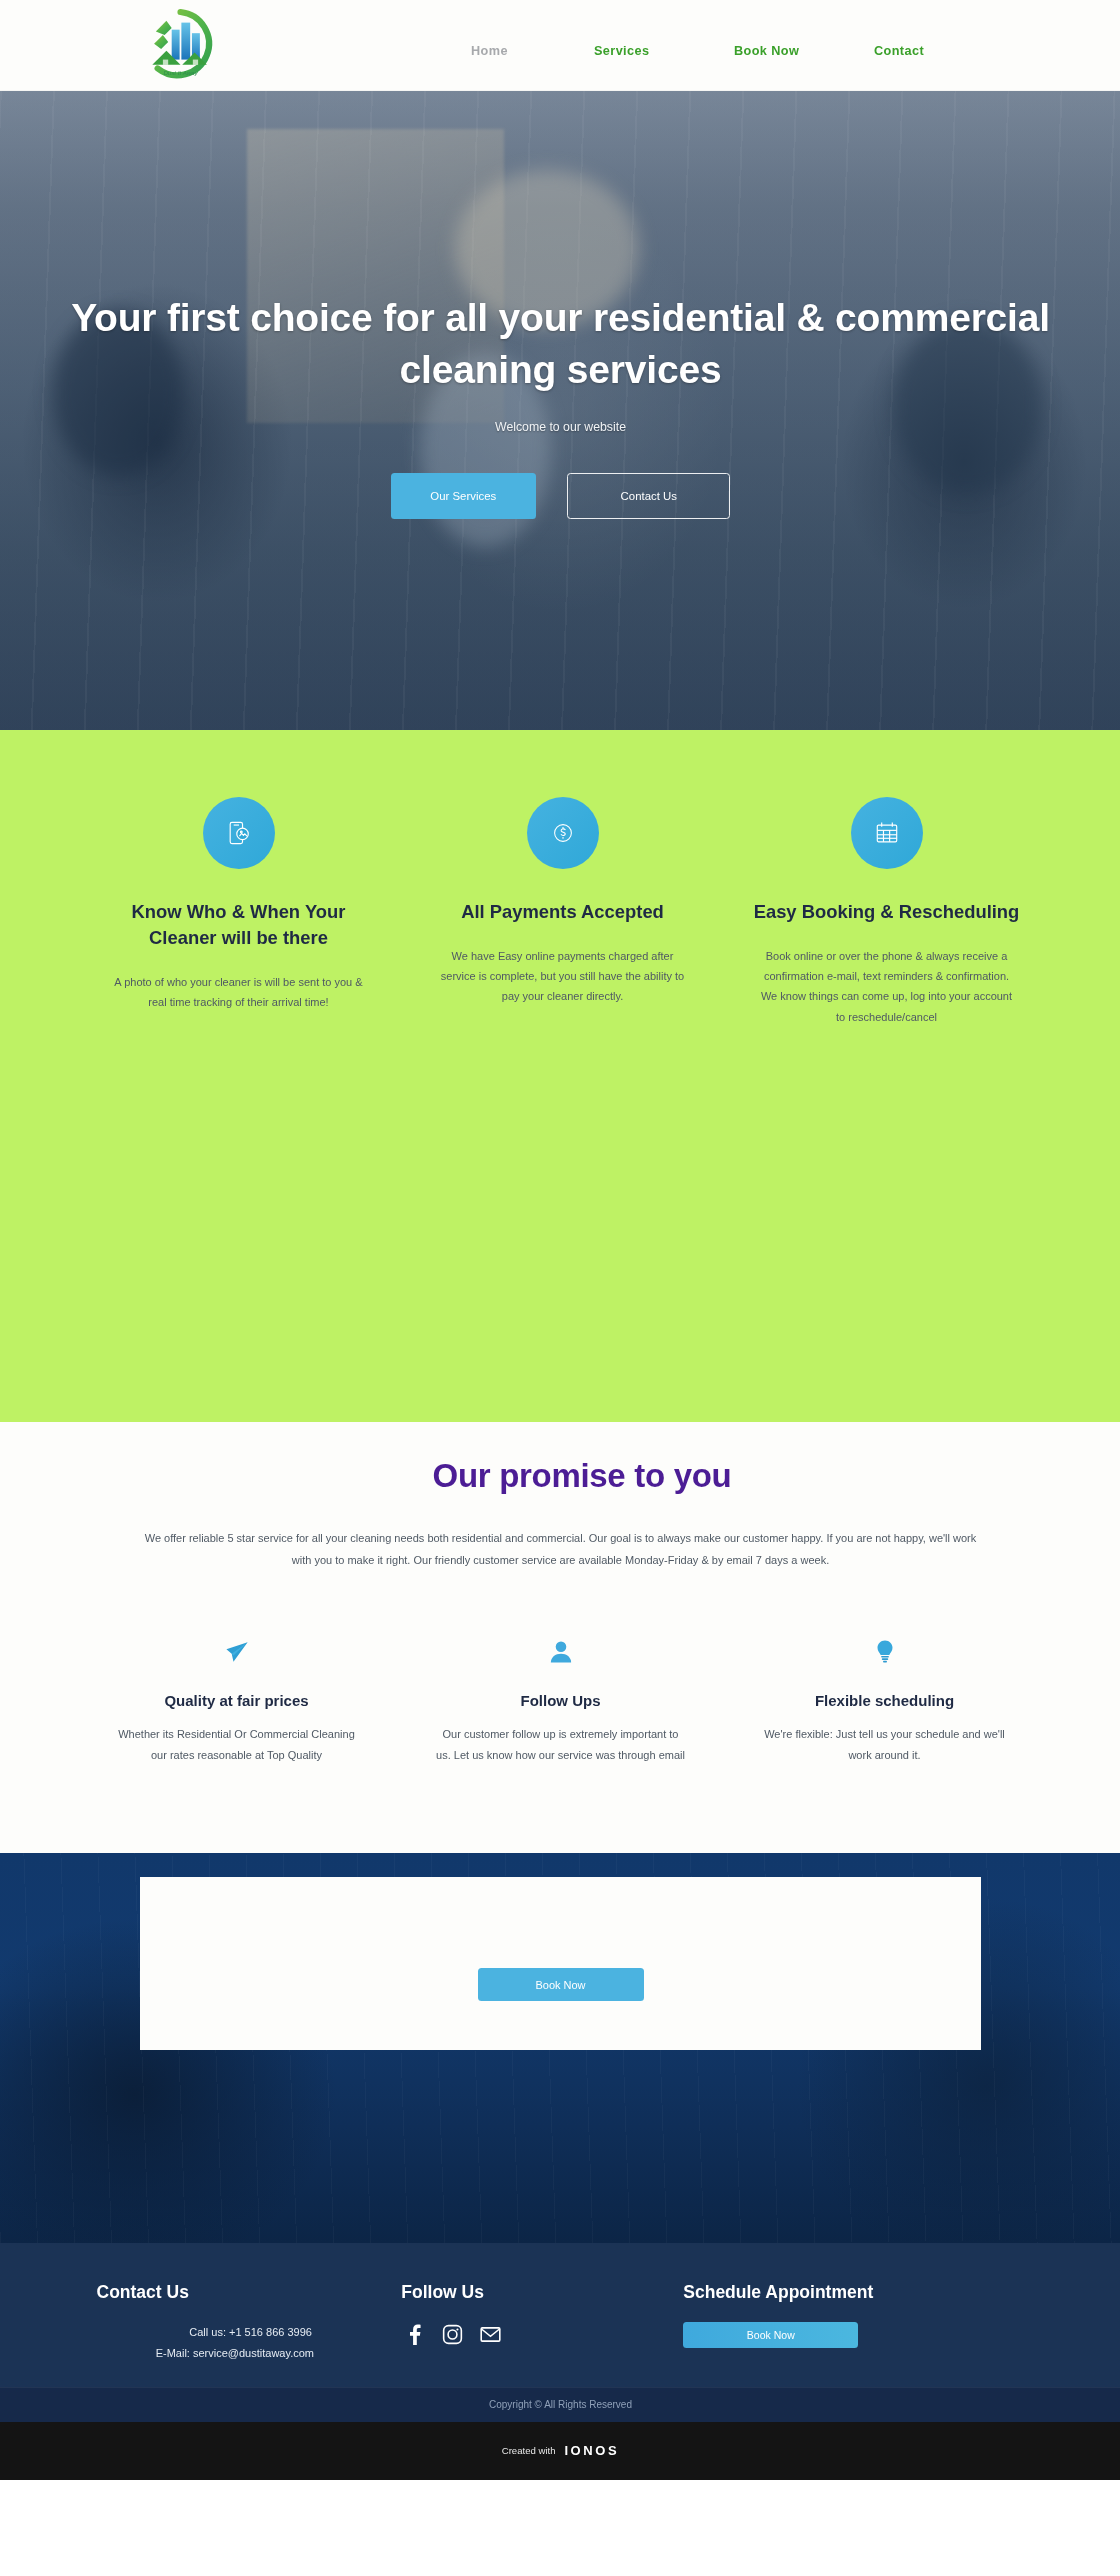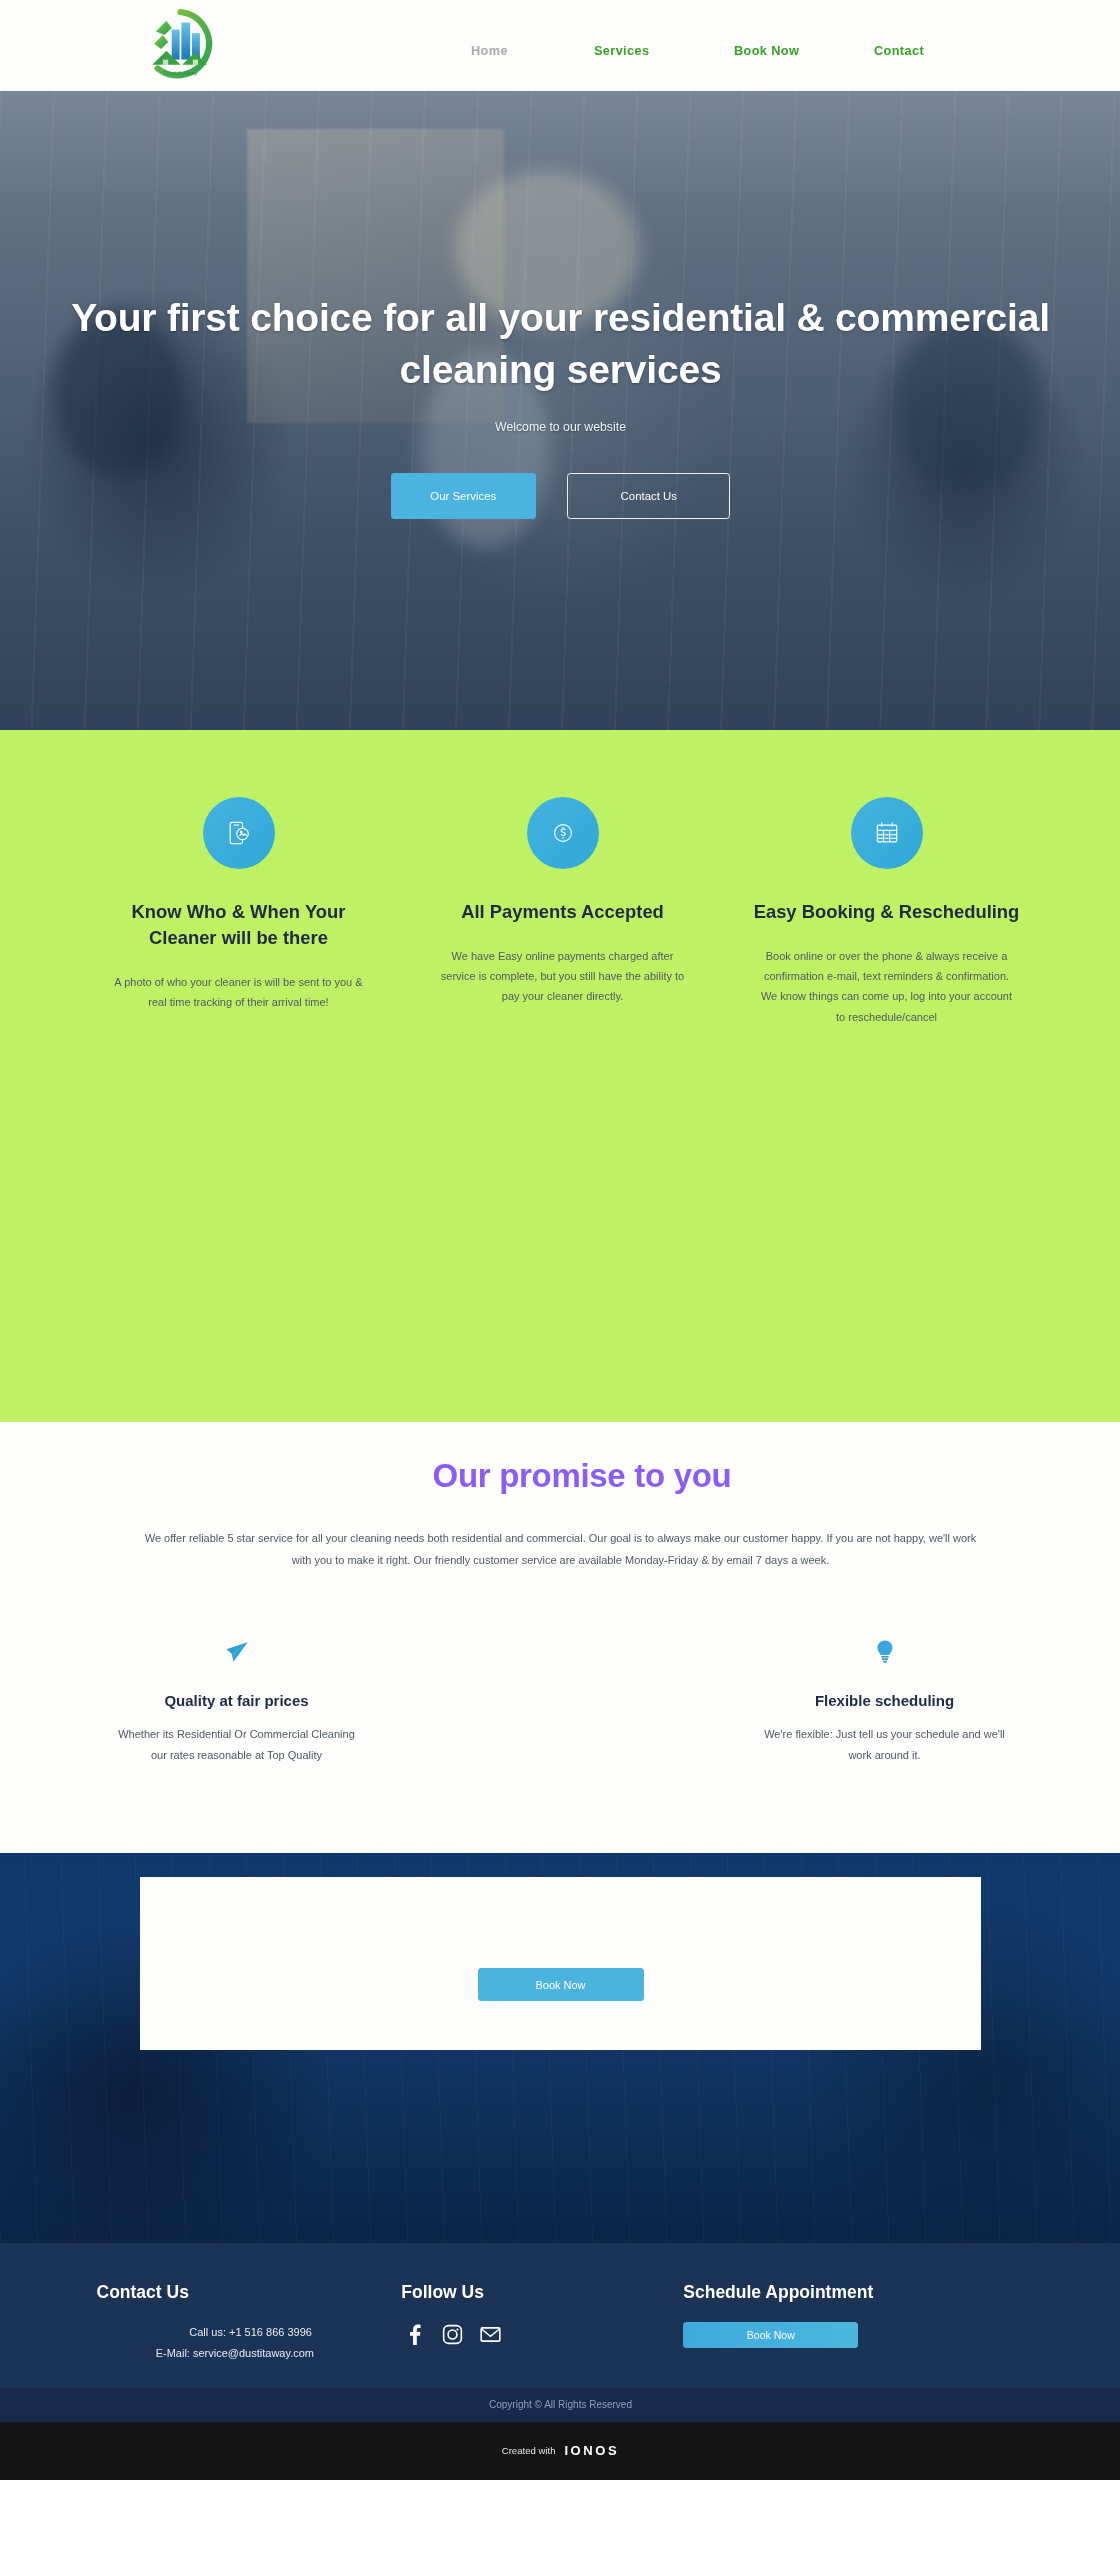--- a/index.html
+++ b/index.html
@@ -179,21 +179,21 @@
 
   
   .promise-section {
     background: #fdfdfb;
     padding: 35px 0 53px 0;
   }
   .promise-title {
     text-align: center;
     font-size: 33px;
     font-weight: bold;
-    color: #8b5cf6;
+    color: #4c1d95;
     letter-spacing: -0.3px;
     padding-left: 43px;
   }
   .promise-text {
     width: 841px;
     margin: 31.5px auto 0 auto;
     text-align: center;
     font-size: 11px;
     line-height: 2;
     color: #4f5964;
@@ -452,20 +452,30 @@
       <div class="feature-icon">
         <svg width="30" height="30" viewBox="0 0 34 34">
           <path d="M5 14 L29 6 L13 28 L11 19 Z" fill="#2f9fd4"></path>
           <path d="M11 19 L29 6 L13 21 Z" fill="#3fb0e0"></path>
         </svg>
       </div>
       <div class="feature-title">Quality at fair prices</div>
       <div class="feature-text">Whether its Residential Or Commercial Cleaning our rates reasonable  at Top Quality</div>
     </div>
 
+    <div class="feature">
+      <div class="feature-icon">
+        <svg width="30" height="30" viewBox="0 0 34 34">
+          <circle cx="17" cy="11" r="6" fill="#3fa9dd"></circle>
+          <path d="M5.5 29 c0 -6.2 5.2 -10 11.5 -10 s11.5 3.8 11.5 10 Z" fill="#3fa9dd"></path>
+        </svg>
+      </div>
+      <div class="feature-title">Follow Ups</div>
+      <div class="feature-text">Our customer follow up is extremely important to us.  Let us know how our service was through email</div>
+    </div>
 
     <div class="feature">
       <div class="feature-icon">
         <svg width="30" height="30" viewBox="0 0 34 34">
           <path d="M17 4 c-5 0 -8.5 3.7 -8.5 8.3 c0 3.6 2.4 5.7 3.6 8 l9.8 0 c1.2 -2.3 3.6 -4.4 3.6 -8 C25.5 7.7 22 4 17 4 Z" fill="#38a8dc"></path>
           <rect x="12.6" y="21.4" width="8.8" height="1.8" rx="0.8" fill="#2f9ad0"></rect>
           <rect x="13.4" y="24.2" width="7.2" height="1.8" rx="0.8" fill="#2f9ad0"></rect>
           <rect x="14.8" y="27" width="4.4" height="1.8" rx="0.8" fill="#2f9ad0"></rect>
         </svg>
       </div>

